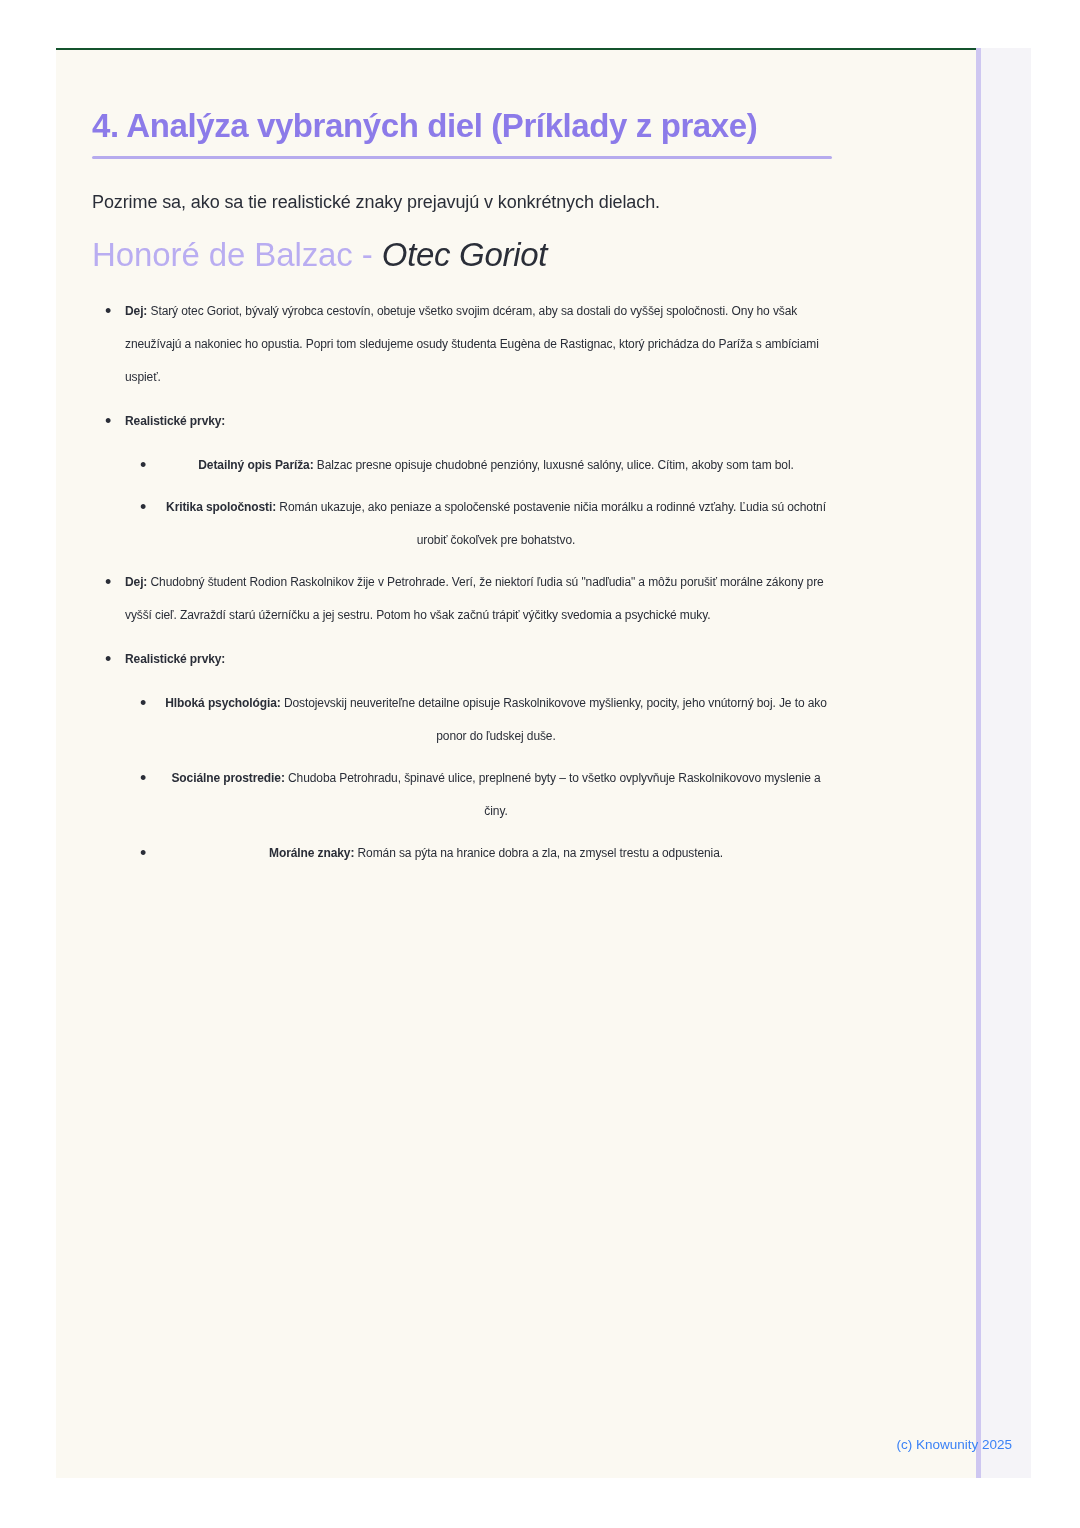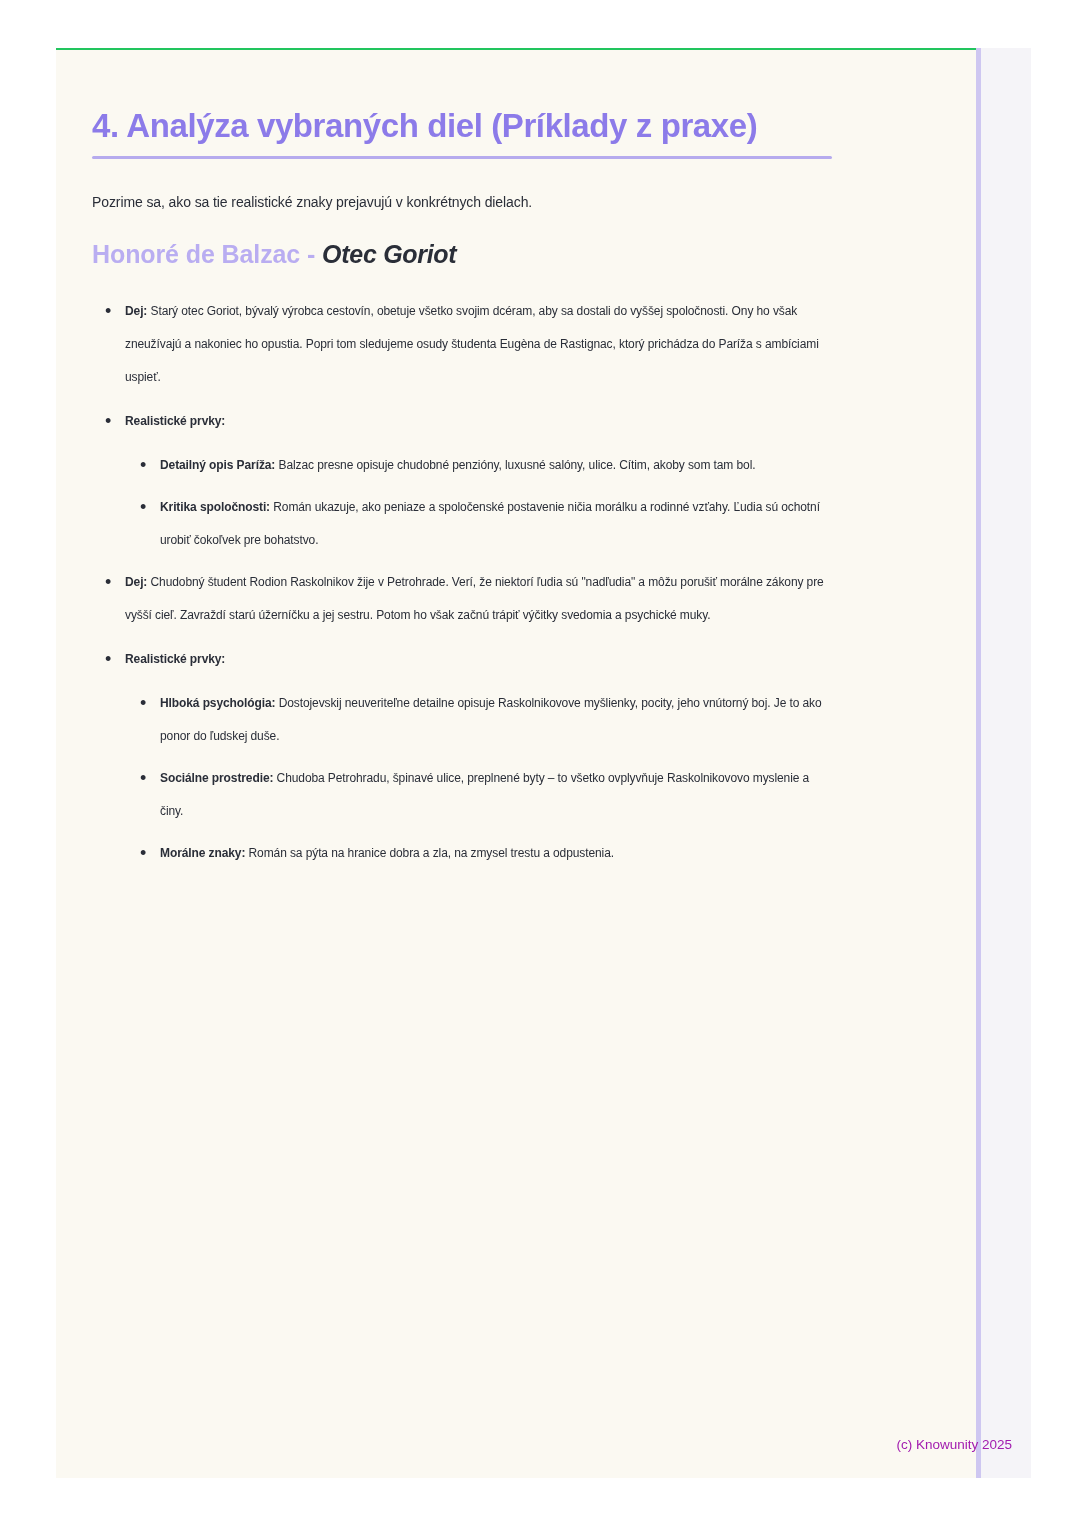--- a/index.html
+++ b/index.html
@@ -11,21 +11,21 @@
     overflow: hidden;
     font-family: "Liberation Sans", "DejaVu Sans", sans-serif;
   }
   .page-card {
     position: absolute;
     left: 56px;
     top: 48px;
     width: 920px;
     height: 1430px;
     background: #FBF9F2;
-    border-top: 2px solid #22c55e;
+    border-top: 2px solid #14532d;
     box-sizing: border-box;
     overflow: hidden;
   }
   .card-content {
     padding: 50px 144px 0 36px;
     color: #2A2E38;
     letter-spacing: -0.1px;
   }
   .doc-title {
     font-size: 33px;
@@ -37,28 +37,28 @@
     letter-spacing: -0.4px;
   }
   .title-rule {
     height: 3px;
     background: #B6ABEE;
     border: none;
     border-radius: 2px;
     margin: 5px 0 0 0;
   }
   .intro {
-    font-size: 14px;
+    font-size: 18px;
     line-height: 33px;
     margin: 27px 0 18px 0;
   }
   .section-heading {
-    font-size: 25px;
+    font-size: 33px;
     line-height: 33px;
-    font-weight: 700;
+    font-weight: 400;
     margin: 19px 0 24px 0;
   }
   .author-name { color: #B9ADF1; }
   .heading-sep { color: #B9ADF1; }
   .work-title { color: #2A2E38; font-style: italic; letter-spacing: -0.3px; }
   .bullet-list { margin: 0 0 0 0; }
   .li {
     position: relative;
     font-size: 12px;
     line-height: 33px;
@@ -69,20 +69,21 @@
     content: "\2022";
     position: absolute;
     left: 13px;
     top: 0;
     color: #2A2E38;
     font-size: 18px;
   }
   .li-sub {
     padding-left: 68px;
     margin-bottom: 9px;
+    text-align: center;
   }
   .li-sub::before { left: 48px; }
   .li b { font-weight: 700; }
   .rail-divider {
     position: absolute;
     left: 976px;
     top: 48px;
     width: 5px;
     height: 1430px;
     background: #CEC7F1;
@@ -93,21 +94,21 @@
     top: 48px;
     width: 50px;
     height: 1430px;
     background: #F5F4F8;
   }
   .watermark {
     position: absolute;
     top: 1437px;
     right: 68px;
     font-size: 13.5px;
-    color: #a21caf;
+    color: #3b82f6;
     z-index: 5;
     letter-spacing: 0;
   }
 </style>
 </head>
 <body>
 
 <div class="page-card">
   <div class="card-content">
 

